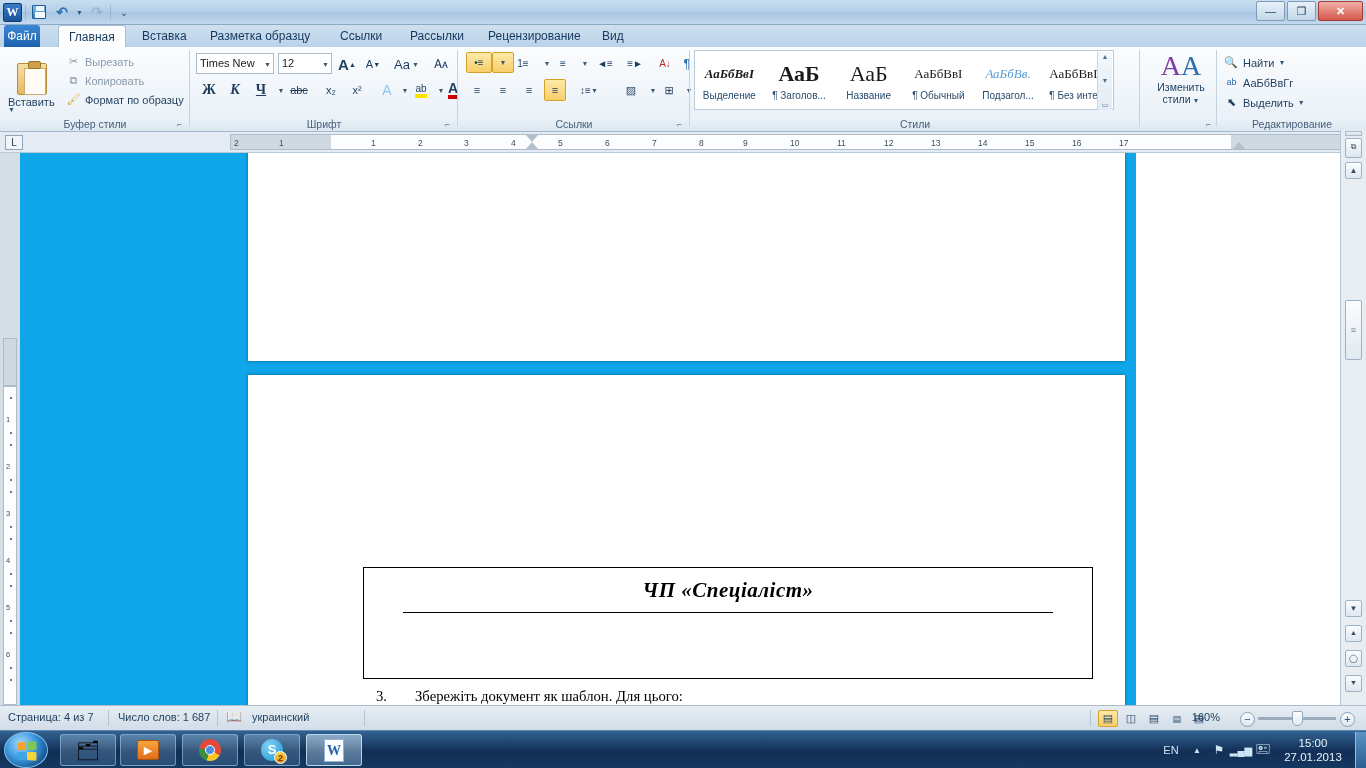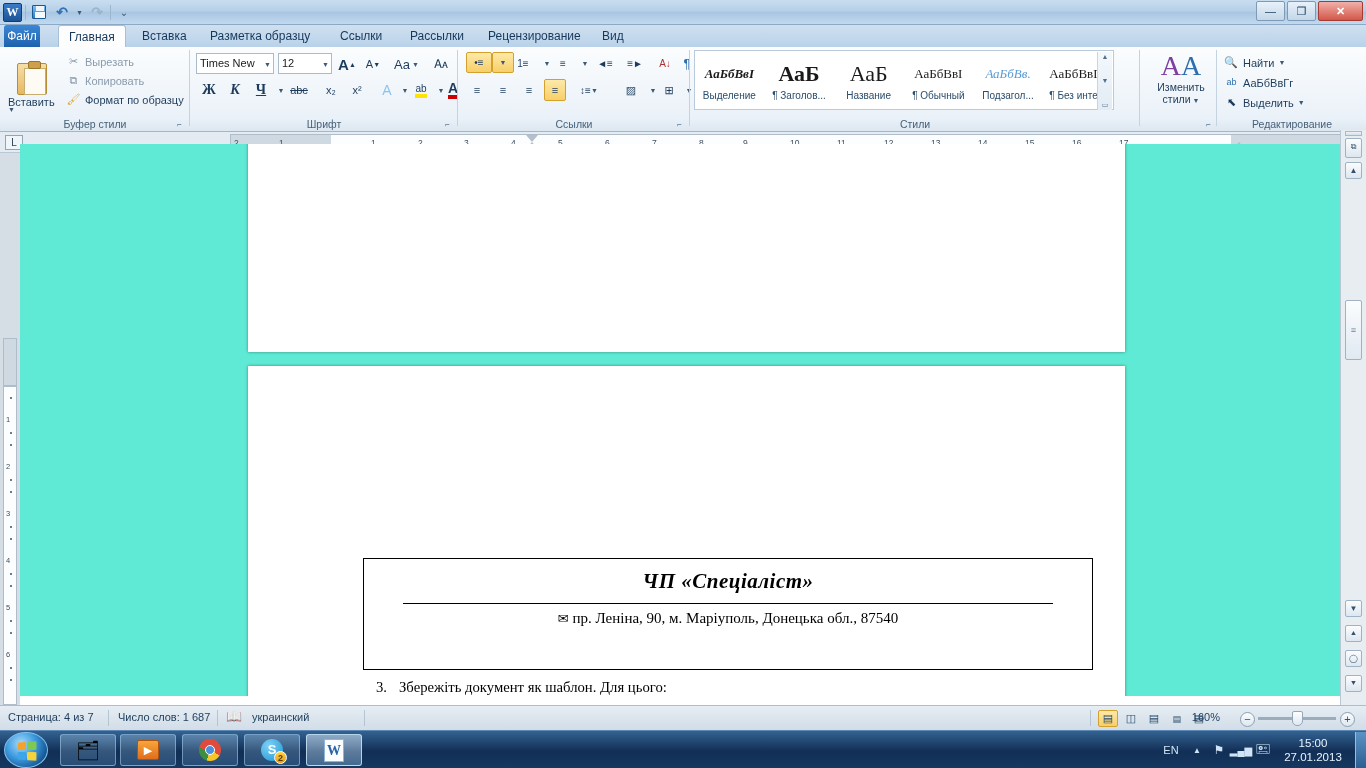--- a/index.html
+++ b/index.html
@@ -168,22 +168,22 @@
     position: absolute; left: 0; top: 153px; width: 20px; height: 552px;
     background: #d5dde5;
   }
   .vr-strip { position: absolute; left: 3px; width: 14px; background: #fcfdfe; border: 1px solid #aebdc9; font-size: 8px; }
   .vr-grey { position: absolute; left: 3px; width: 14px; background: #cfd9e2; border: 1px solid #aebdc9; }
   .vr-num { position: absolute; left: 2px; font-size: 7.5px; color: #3d4f60; }
   .vr-dot { position: absolute; left: 6px; width: 2px; height: 2px; background: #6a7a8a; }
 
   
   .canvas {
-    position: absolute; left: 20px; top: 144px; width: 1320px; height: 552px;
-    background: #5eead4; overflow: hidden;
+    position: absolute; left: 20px; top: 153px; width: 1116px; height: 552px;
+    background: #0ea5e9; overflow: hidden;
   }
   .page {
     position: absolute; left: 228px; width: 877px; background: #fff;
     box-shadow: 0 0 3px rgba(0,0,0,.4);
   }
   .page1 { top: -70px; height: 278px; }
   .page2 { top: 222px; height: 400px; }
   .doctext {
     font-family: "Liberation Serif", serif; font-size: 14.7px; color: #000;
     text-align: justify; line-height: 1.32;
@@ -200,21 +200,21 @@
   }
   .lh-rule { width: 650px; height: 1px; background: #000; margin: 9px auto 0; }
   .lh-line {
     text-align: center; font-family: "Liberation Serif", serif; font-size: 15px; margin-top: 6px;
   }
 
   
   .listblock { position: absolute; left: 125px; top: 312px; width: 712px; }
   .li { display: flex; margin-bottom: 1px; }
   .li .num { width: 26px; flex: none; text-align: left; padding-left: 3px; }
-  .li .body { flex: 1; }
+  .li .body { flex: 1; margin-left: 16px; }
 
   
   .vscroll {
     position: absolute; left: 1340px; top: 130px; width: 26px; height: 575px;
     background: #e8edf2; border-left: 1px solid #b9c8d5;
   }
   .vs-btn {
     position: absolute; left: 4px; width: 17px; height: 17px;
     background: linear-gradient(to bottom,#fbfdfe,#dde7f0);
     border: 1px solid #9fb3c4; border-radius: 2px;
@@ -593,24 +593,20 @@
 
     <div class="page page1">
       
     </div>
 
     <div class="page page2">
 
       <div class="letterhead">
         <div class="lh-title">ЧП «Спеціаліст»</div>
         <div class="lh-rule"></div>
-        <div class="lh-line">
-          <span style="font-size:13px">✉</span>
-          <span>пр. Леніна, 90, м. Маріуполь, Донецька обл., 87540</span>
-        </div>
       </div>
 
       <div class="listblock doctext">
 
         <div class="li">
           <span class="num">3.</span>
           <span class="body">Збережіть документ як шаблон. Для цього:</span>
         </div>
 
       </div>

